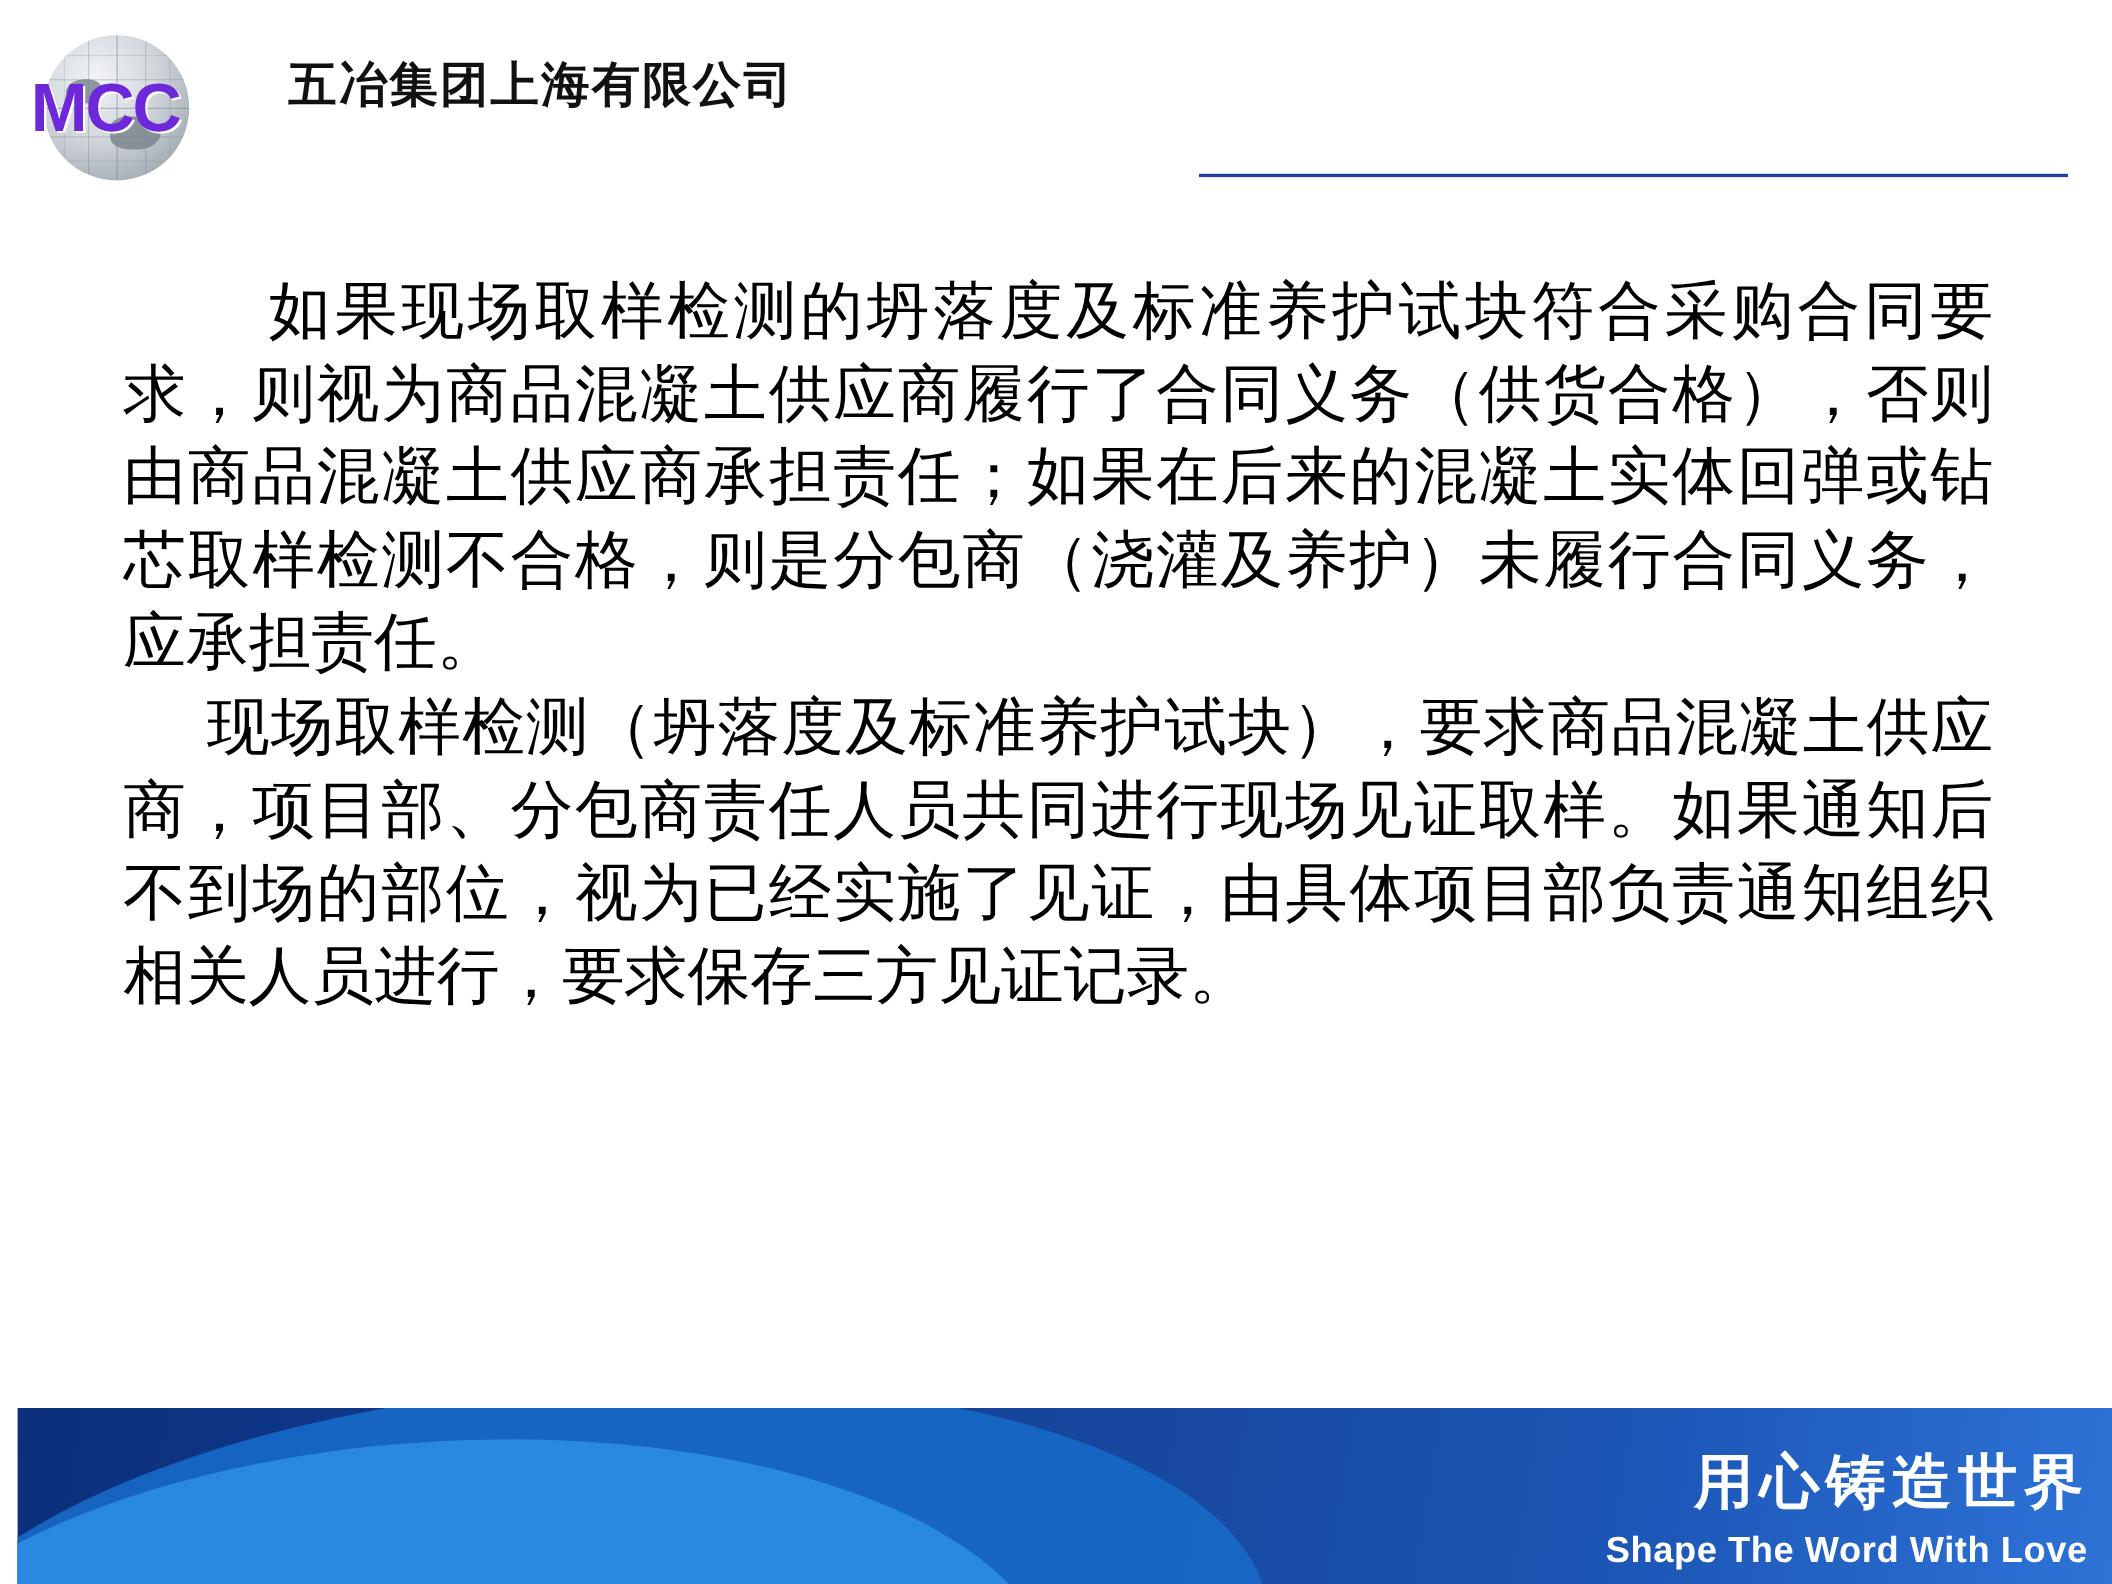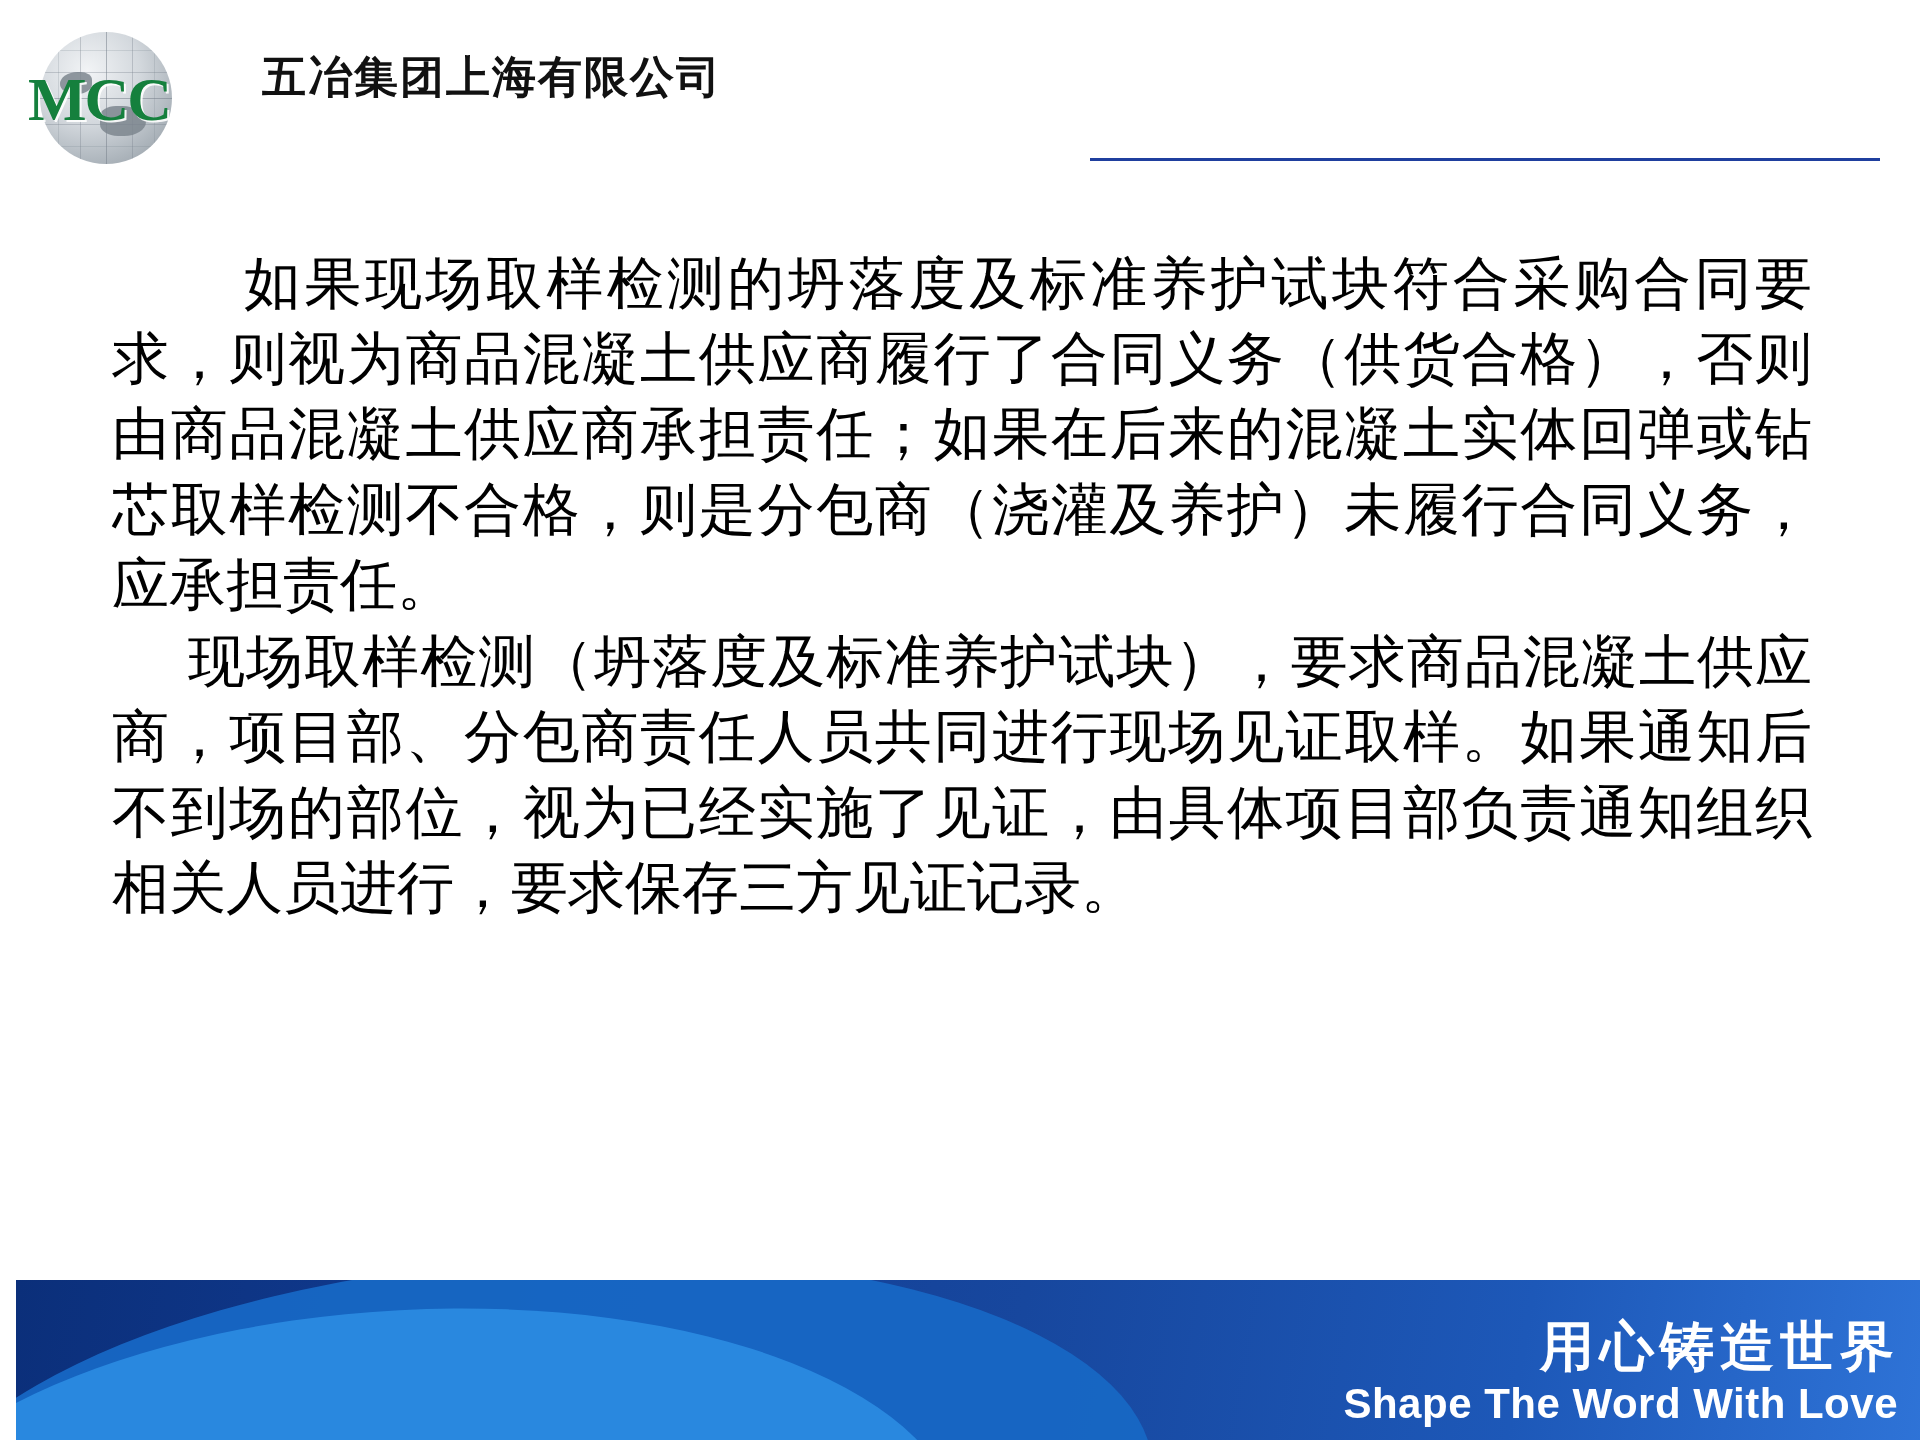--- a/index.html
+++ b/index.html
@@ -79,25 +79,25 @@
     height: 22px;
     left: 20px;
     top: 40px;
     border-radius: 60% 40% 50% 50%;
   }
 
   .mcc-text {
     position: absolute;
     left: 10px;
     top: 48px;
-    font-family: Liberation Serif, serif;
+    font-family: Liberation Sans, sans-serif;
     font-weight: bold;
     font-size: 62px;
     letter-spacing: -2px;
-    color: #15803d;
+    color: #6d28d9;
     text-shadow: 2px 2px 0 rgba(255,255,255,.9);
     line-height: 1;
   }
 
   .company-name {
     position: absolute;
     left: 262px;
     top: 48px;
     font-family: "DejaVu Sans", "Liberation Sans", sans-serif;
     font-size: 44px;
@@ -187,21 +187,21 @@
     font-weight: bold;
     color: #ffffff;
     letter-spacing: 6px;
     white-space: nowrap;
   }
   .slogan-en {
     position: absolute;
     right: 38px;
     bottom: 12px;
     font-family: "Liberation Sans", sans-serif;
-    font-size: 42px;
+    font-size: 33px;
     font-weight: bold;
     color: #ffffff;
     letter-spacing: 0.5px;
     white-space: nowrap;
   }
 </style>
 </head>
 <body>
 
 <div class="slide-header">

